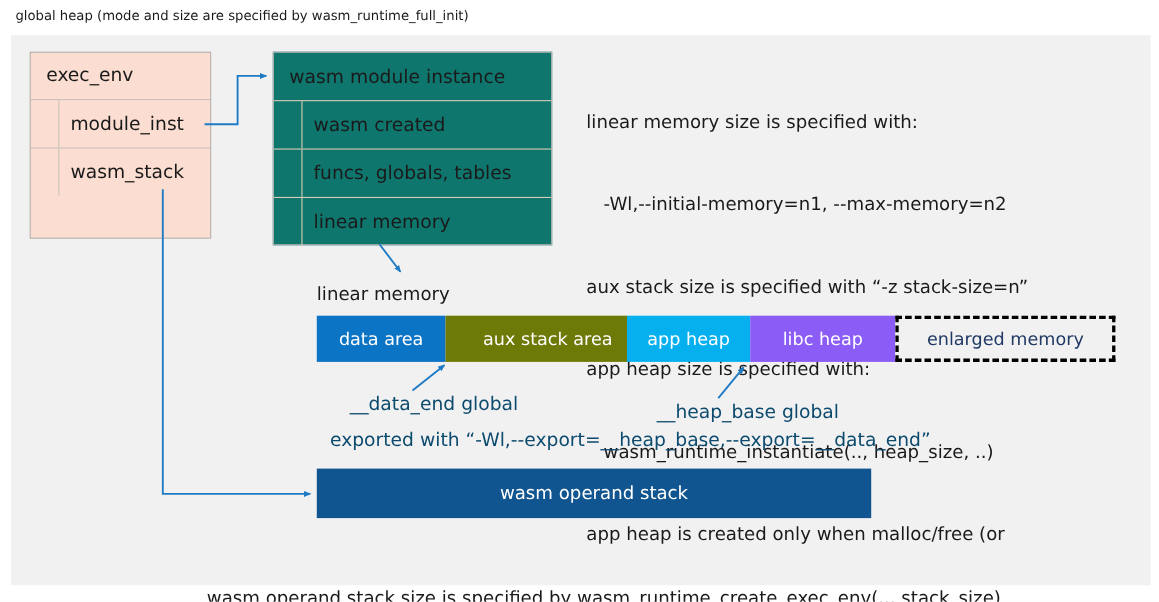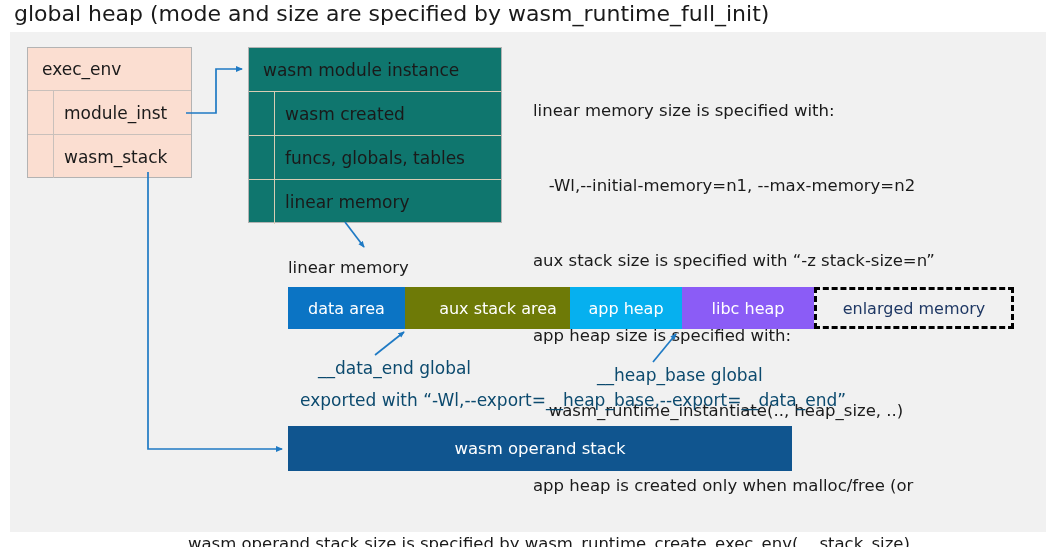--- a/index.html
+++ b/index.html
@@ -19,21 +19,21 @@
     position: relative;
     width: 1054px;
     height: 547px;
   }
 
   
   .title {
     position: absolute;
     left: 14px;
     top: 3px;
-    font-size: 22px;
+    font-size: 12px;
     line-height: 22px;
     color: #1a1a1a;
     white-space: nowrap;
   }
 
   
   .panel {
     position: absolute;
     left: 10px;
     top: 32px;
@@ -171,21 +171,21 @@
 </style>
 </head>
 <body>
 
 <div id="canvas">
 
   <div class="title">global heap (mode and size are specified by wasm_runtime_full_init)</div>
 
   <div class="panel"></div>
 
-  <div class="box card-pink" style="left:27px; top:47px; width:165px; height:131px;">
+  <div class="box card-pink" style="left:27px; top:47px; width:165px; height:170px;">
     <div class="row row-head" style="height:43px;">
       <span>exec_env</span>
     </div>
     <div class="row row-sub" style="height:44px;">
       <span>module_inst</span>
     </div>
     <div class="row row-sub" style="height:43px;">
       <span>wasm_stack</span>
     </div>
   </div>

